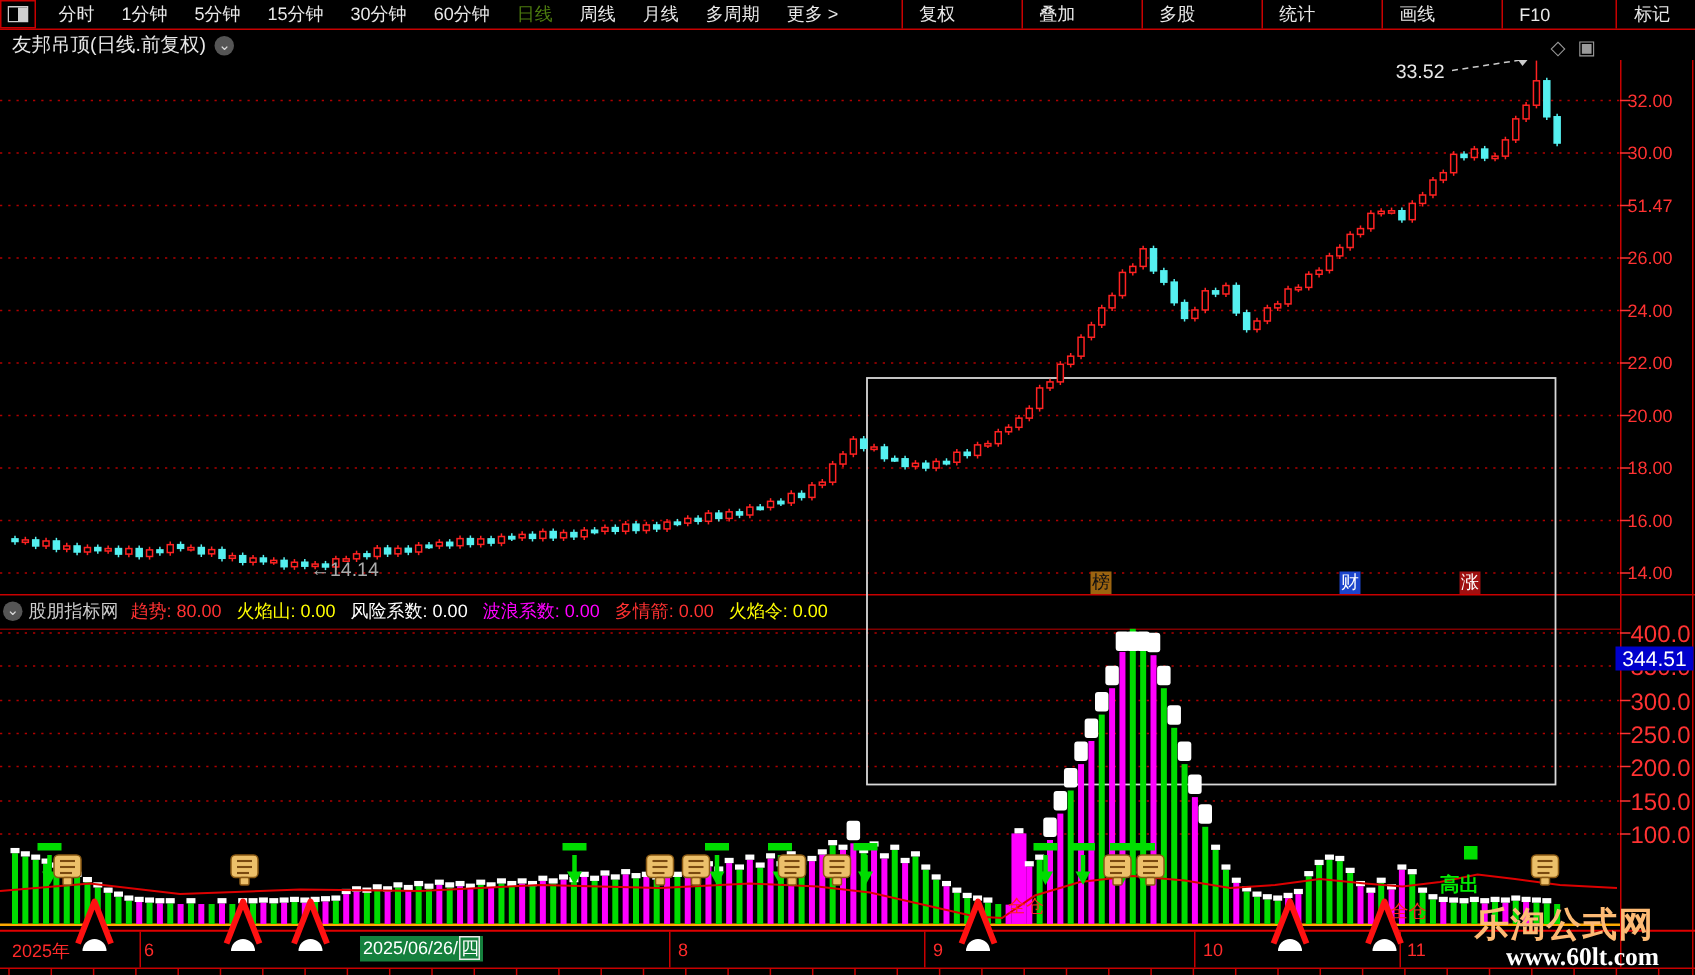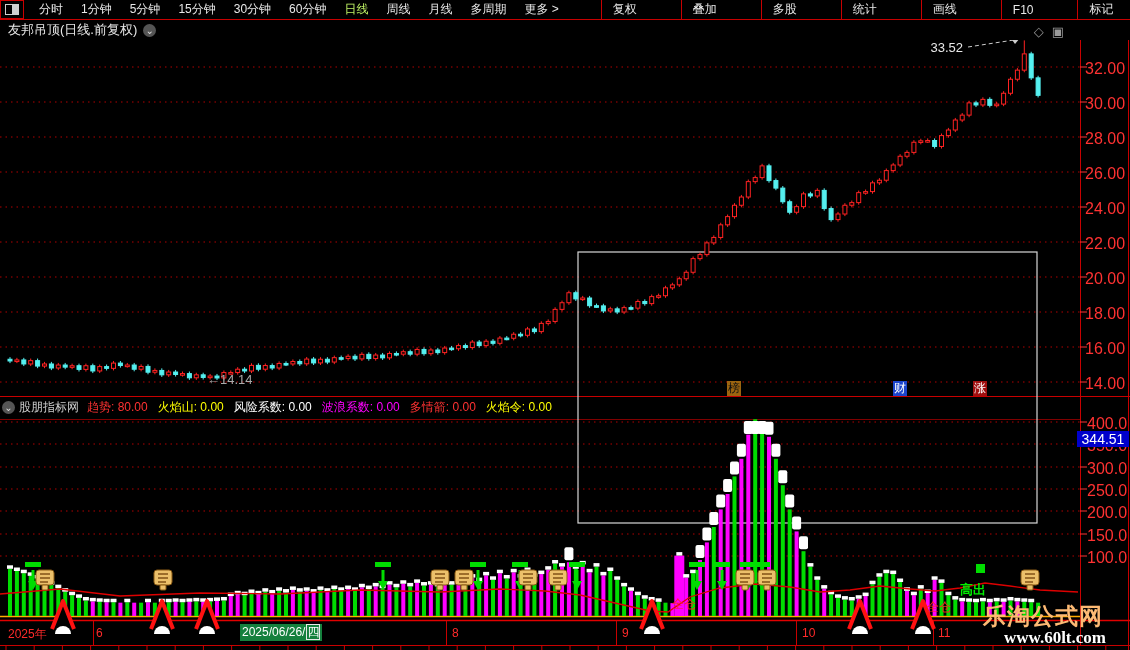--- a/index.html
+++ b/index.html
@@ -4,31 +4,31 @@
 <style>
   html,body{margin:0;padding:0;background:#000;}
   #app{position:relative;width:1130px;height:650px;background:#000;overflow:hidden;
        font-family:"Liberation Sans","DejaVu Sans",sans-serif;}
   
   .topbar{position:absolute;left:0;top:0;width:1130px;height:19px;border-bottom:1px solid #c80000;
           display:flex;justify-content:space-between;align-items:center;background:#000;}
   .tb-left{display:flex;align-items:center;height:19px;}
   .tb-iconbox{width:22px;height:17px;border:1px solid #c80000;display:flex;align-items:center;justify-content:center;margin-right:6px;}
   .tb-item{color:#e8e8e8;font-size:12px;padding:0 9px;white-space:nowrap;cursor:default;}
-  .tb-item.active{color:#bef264;}
+  .tb-item.active{color:#4d7c0f;}
   .tb-right{display:flex;align-items:center;height:19px;}
   .tb-ritem{color:#e8e8e8;font-size:12px;padding:0 11px;border-left:1px solid #c80000;white-space:nowrap;height:19px;display:flex;align-items:center;margin-left:33px;}
   
   .titlebar{position:absolute;left:0;top:20px;width:1130px;height:20px;display:flex;align-items:center;}
   .chart-title{color:#e8e8e8;font-size:13px;margin-left:8px;}
   .chev-circle{display:inline-flex;width:13px;height:13px;border-radius:50%;background:#555;color:#ddd;
                font-size:10px;line-height:13px;align-items:center;justify-content:center;margin-left:6px;}
   .mini-icons{position:absolute;right:58px;top:4px;color:#9a9a9a;font-size:13px;letter-spacing:8px;}
   
-  .pr-label{position:absolute;left:1085px;color:#ff3232;font-size:16px;width:44px;z-index:2;}
+  .pr-label{position:absolute;left:1085px;color:#ff3232;font-size:12px;width:44px;z-index:2;}
   .ind-label{position:absolute;left:1087px;color:#ff3232;font-size:16px;width:44px;z-index:2;}
   .cur-box{position:absolute;left:1077px;width:52px;height:16px;background:#0000cc;color:#fff;
            font-size:14px;text-align:center;line-height:16px;z-index:5;}
   
   .ind-header{position:absolute;left:0;top:397px;width:1080px;height:21px;display:flex;align-items:center;z-index:3;}
   .ind-name{color:#cccccc;font-size:12px;margin:0 8px 0 4px;}
   .ind-field{font-size:12px;margin-right:10px;white-space:nowrap;}
   
   .date-label{position:absolute;top:626px;color:#ff2a2a;font-size:12px;z-index:3;white-space:nowrap;}
   .date-label.hl{background:#15803d;color:#fff;padding:0 2px;top:624px;height:17px;line-height:17px;}
@@ -907,21 +907,21 @@
         <path d="M 915 634 A 8 8 0 0 1 931 634 Z" fill="#ffffff"></path>
       </g>
       <g>
         <text x="672" y="608" fill="#ff2222" font-size="12">全仓</text>
         <text x="927" y="611" fill="#ff2222" font-size="12">全仓</text>
         <text x="960" y="594" fill="#00ee00" font-size="13" font-weight="bold">高出</text>
       </g>
     </svg>
 <div class="pr-label" style="top: 60px;">32.00</div>
     <div class="pr-label" style="top: 95px;">30.00</div>
-    <div class="pr-label" style="top: 130px;">28.00</div>
+    <div class="pr-label" style="top: 130px;">51.47</div>
     <div class="pr-label" style="top: 165px;">26.00</div>
     <div class="pr-label" style="top: 200px;">24.00</div>
     <div class="pr-label" style="top: 235px;">22.00</div>
     <div class="pr-label" style="top: 270px;">20.00</div>
     <div class="pr-label" style="top: 305px;">18.00</div>
     <div class="pr-label" style="top: 340px;">16.00</div>
     <div class="pr-label" style="top: 375px;">14.00</div>
     <div class="ind-label" style="top: 415px;">400.0</div>
     <div class="ind-label" style="top: 437px;">350.0</div>
     <div class="ind-label" style="top: 460px;">300.0</div>

